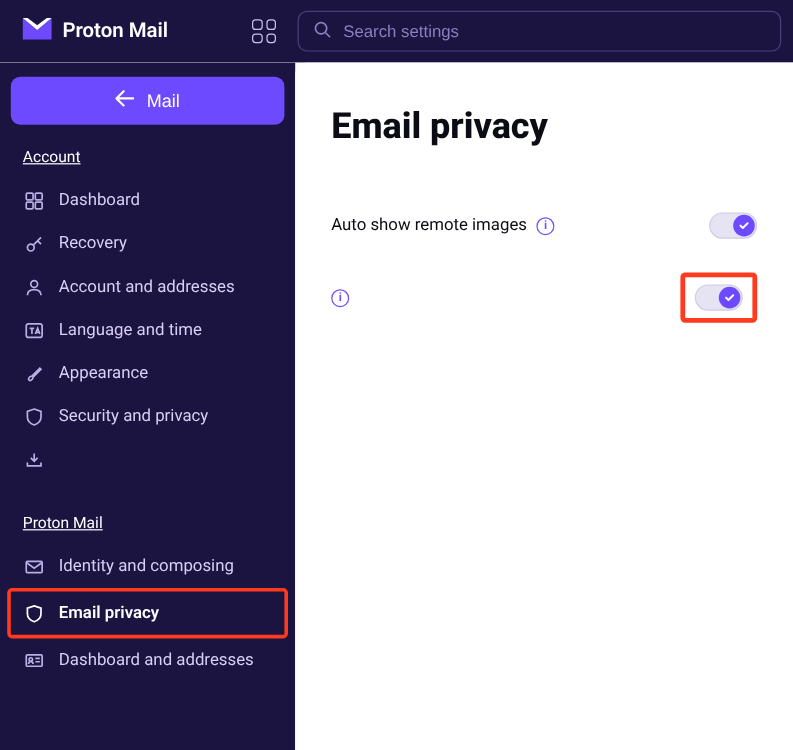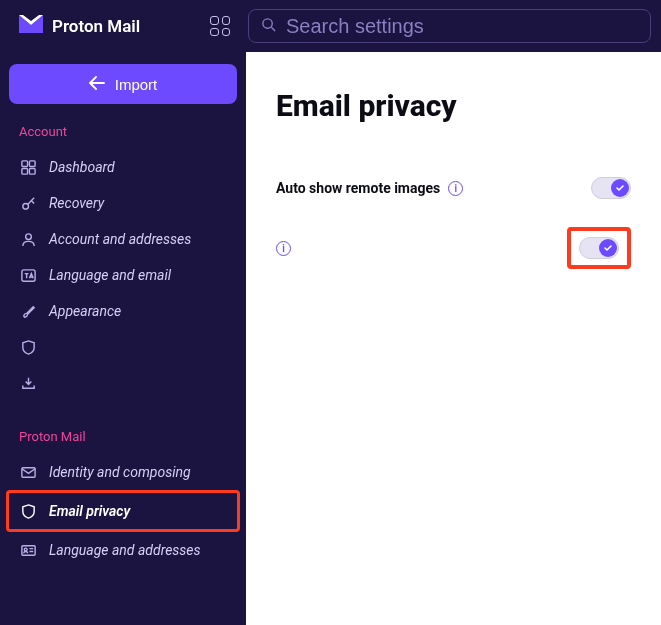--- a/index.html
+++ b/index.html
@@ -52,21 +52,21 @@
     gap: 10px;
     background: #1b1340;
   }
   .search-wrap svg { width: 15px; height: 15px; }
   .search-input {
     flex: 1;
     background: transparent;
     border: none;
     outline: none;
     color: #22c55e;
-    font-size: 20px;
+    font-size: 14px;
   }
   .search-input::placeholder { color: #8a7fc0; }
   .body-wrap {
     flex: 1;
     display: flex;
     overflow: hidden;
   }
   .sidebar {
     width: 246px;
     background: #1b1340;
@@ -83,36 +83,36 @@
     font-size: 15px;
     display: flex;
     align-items: center;
     justify-content: center;
     gap: 10px;
     cursor: pointer;
     margin-bottom: 16px;
   }
   .inbox-btn svg { width: 16px; height: 14px; }
   .section-label {
-    color: #ec4899;
+    color: #ffffff;
     font-size: 13px;
     padding: 4px 10px;
     margin-bottom: 6px;
     margin-top: 6px;
+    text-decoration: underline;
   }
   .nav-item {
     display: flex;
     align-items: center;
     gap: 12px;
     padding: 9px 10px;
     color: #d7d0f4;
     font-size: 14px;
     cursor: pointer;
     border-radius: 6px;
-    font-style: italic;
   }
   .nav-item.active {
     color: #fff;
     font-weight: 600;
   }
   .nav-item .icon {
     width: 18px;
     height: 18px;
     display: flex;
     align-items: center;
@@ -146,21 +146,21 @@
     justify-content: space-between;
     margin-bottom: 28px;
   }
   .setting-label-wrap {
     display: flex;
     align-items: center;
     gap: 8px;
   }
   .setting-label {
     font-size: 14px;
-    font-weight: 700;
+    font-weight: 400;
     color: #0c0c14;
   }
   .info-icon {
     width: 15px; height: 15px;
     border: 1.2px solid #6d4aff;
     border-radius: 50%;
     color: #6d4aff;
     font-size: 10px;
     display: flex;
     align-items: center;
@@ -227,21 +227,21 @@
 </div>
 
 <div class="body-wrap">
   <div class="sidebar">
     <button class="inbox-btn">
       <span class="icon">
         <svg viewBox="0 0 16 14">
             <path d="M7 1 L1 7 L7 13 M1 7 L15 7" stroke="#fff" fill="none" stroke-width="1.8" stroke-linecap="round" stroke-linejoin="round"></path>
           </svg>
       </span>
-      <span>Import</span>
+      <span>Mail</span>
     </button>
 
     <div class="section-label">Account</div>
 
     <div class="nav-item">
       <span class="icon">
           <svg viewBox="0 0 18 18">
             <rect x="2" y="2" width="6" height="6" rx="1"></rect>
             <rect x="10" y="2" width="6" height="6" rx="1"></rect>
             <rect x="2" y="10" width="6" height="6" rx="1"></rect>
@@ -268,36 +268,37 @@
         </span>
       <span>Account and addresses</span>
     </div>
     <div class="nav-item">
       <span class="icon">
           <svg viewBox="0 0 18 18">
             <rect x="2" y="3" width="14" height="12" rx="2"></rect>
             <path d="M5 7 L9 7 M7 7 L7 12 M10 12 L12 7 L14 12 M10.7 10.5 L13.3 10.5"></path>
           </svg>
         </span>
-      <span>Language and email</span>
+      <span>Language and time</span>
     </div>
     <div class="nav-item">
       <span class="icon">
           <svg viewBox="0 0 18 18">
             <path d="M4 14 C4 12 6 11 7 11 L14 4 L15 5 L8 12 C8 13 7 15 5 15 Z"></path>
           </svg>
         </span>
       <span>Appearance</span>
     </div>
     <div class="nav-item">
       <span class="icon">
           <svg viewBox="0 0 18 18">
             <path d="M9 2 L15 4 V9 C15 13 12 15 9 16 C6 15 3 13 3 9 V4 Z"></path>
           </svg>
         </span>
+      <span>Security and privacy</span>
     </div>
     <div class="nav-item">
       <span class="icon">
           <svg viewBox="0 0 18 18">
             <path d="M9 3 L9 10 M6 7 L9 10 L12 7 M3 11 V14 H15 V11"></path>
           </svg>
         </span>
     </div>
 
     <div style="height:18px"></div>
@@ -323,21 +324,21 @@
       </div>
     </div>
     <div class="nav-item">
       <span class="icon">
           <svg viewBox="0 0 18 18">
             <rect x="2" y="4" width="14" height="10" rx="1"></rect>
             <circle cx="6" cy="8" r="1.5"></circle>
             <path d="M4 12 C4 10.5 5 10 6 10 C7 10 8 10.5 8 12 M10 7 L14 7 M10 10 L14 10"></path>
           </svg>
         </span>
-      <span>Language and addresses</span>
+      <span>Dashboard and addresses</span>
     </div>
   </div>
 
   <div class="main">
     <h1 class="main-title">Email privacy</h1>
 
     <div class="setting-row">
       <div class="setting-label-wrap">
         <span class="setting-label">Auto show remote images</span>
         <span class="info-icon">i</span>

